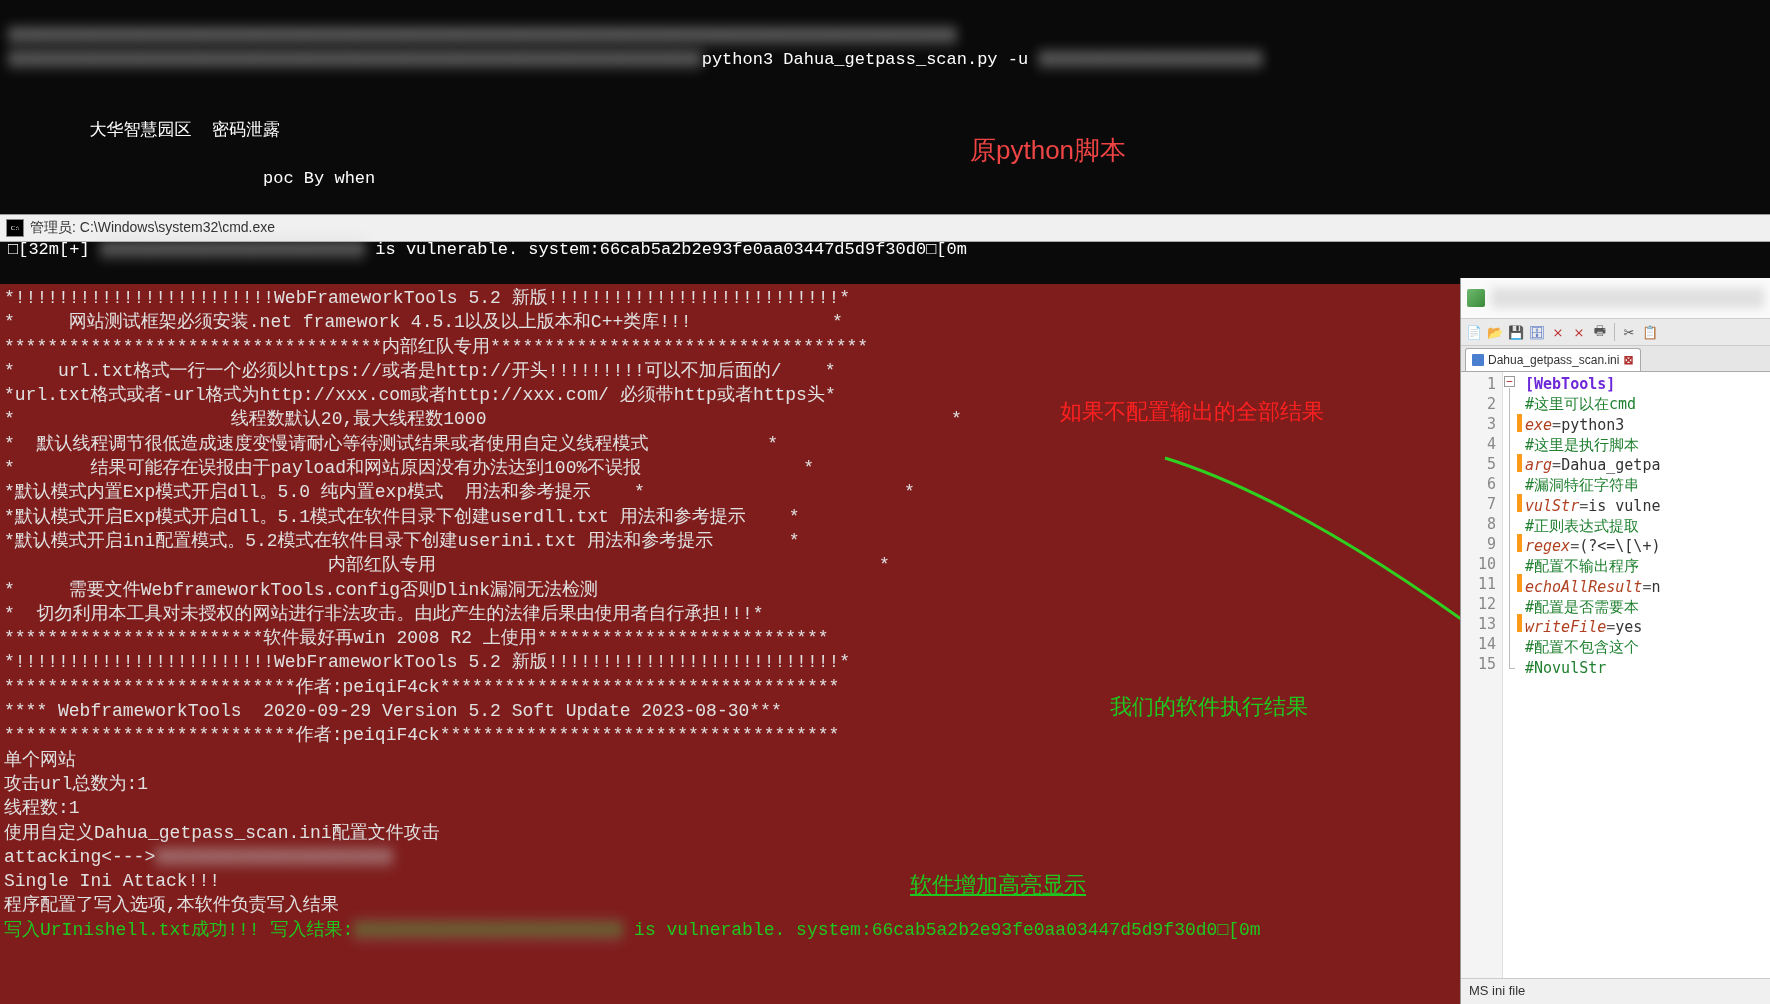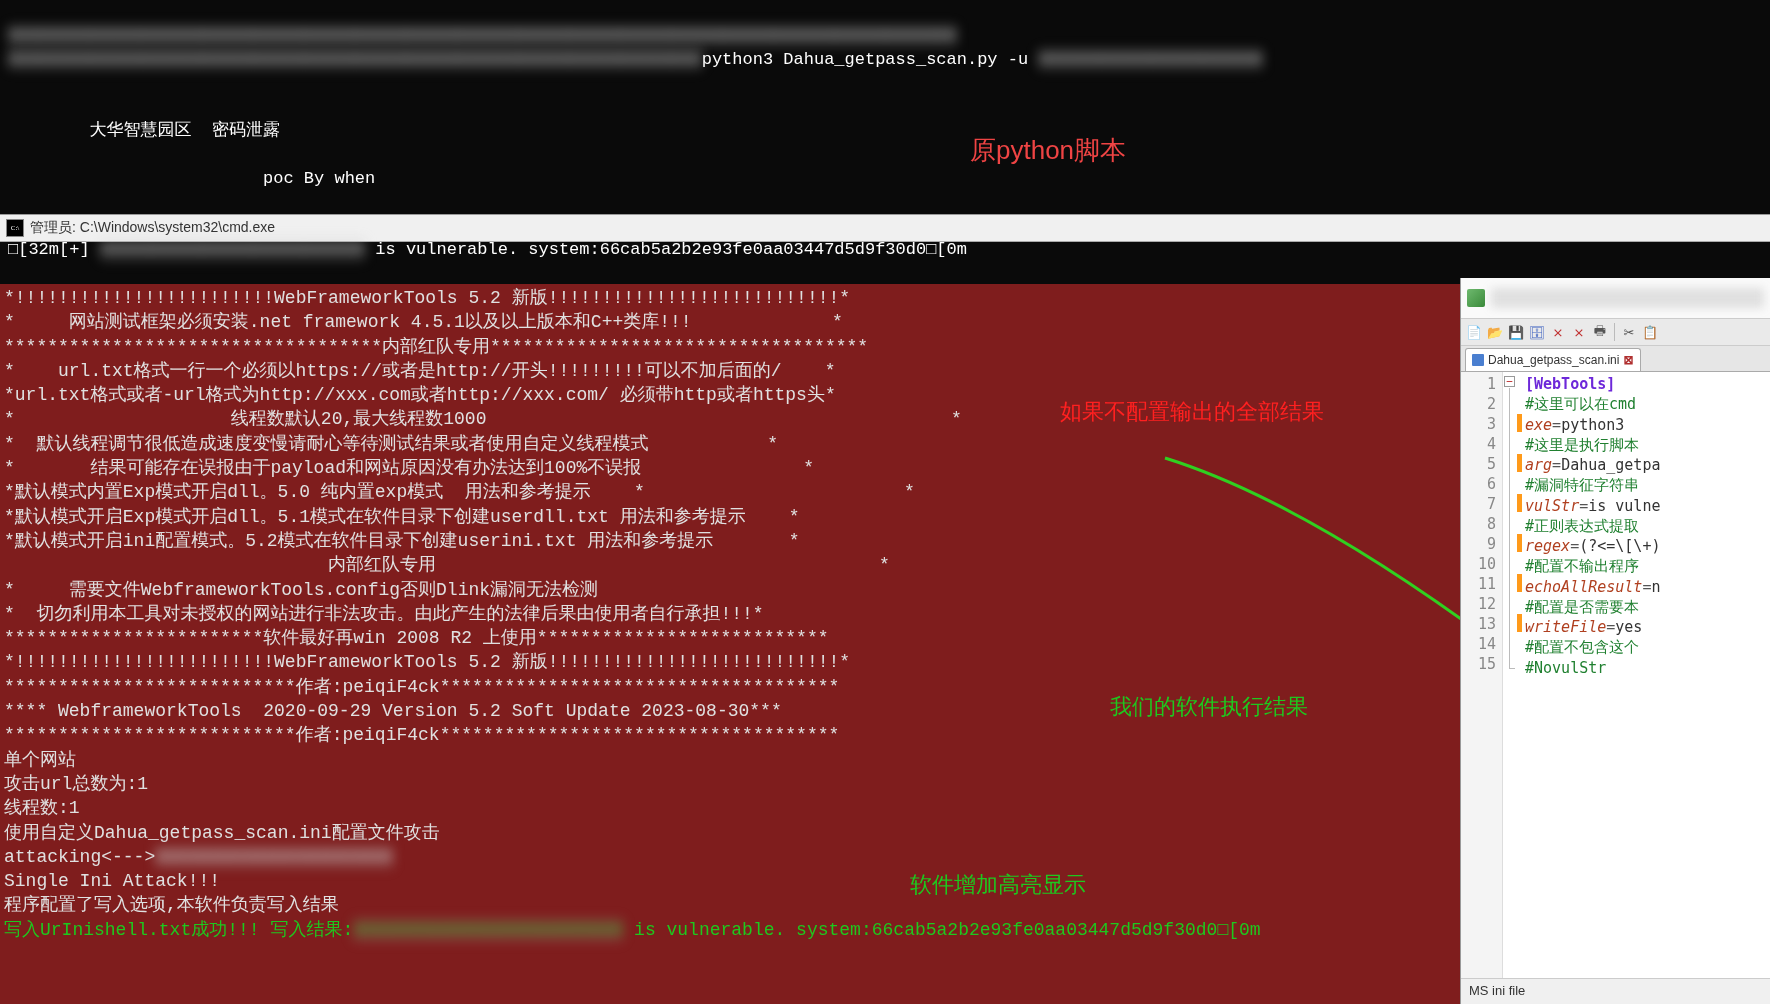--- a/index.html
+++ b/index.html
@@ -305,21 +305,21 @@
 Single Ini Attack!!!
 程序配置了写入选项,本软件负责写入结果
 <span class="green">写入UrInishell.txt成功!!! 写入结果:</span><span class="green blurred">XXXXXXXXXXXXXXXXXXXXXXXXX</span><span class="green"> is vulnerable. system:66cab5a2b2e93fe0aa03447d5d9f30d0□[0m</span>
 </div>
 
 <div class="annotation-red" style="left:1060px; top:397px;">
   <div>如果不配置输出的全部结果</div>
 </div>
 
 <div class="annotation-green" style="left:1110px; top:692px;">我们的软件执行结果</div>
-<div class="annotation-green" style="left:910px; top:870px;">软件增加高亮显示</div>
+<div class="annotation-green" style="left:910px; top:870px;text-decoration:underline;">软件增加高亮显示</div>
 
 <svg style="position:absolute; left:0; top:0; width:1770px; height:1004px; pointer-events:none;">
   <path d="M 1165 458 Q 1300 500 1490 640" stroke="#30d020" stroke-width="3" fill="none"></path>
   <polygon points="1490,640 1478,624 1470,636" fill="#30d020"></polygon>
 </svg>
 
 <div class="editor-panel">
   <div class="editor-title">
     <span class="appicon"></span>
     <span class="blurred"></span>

